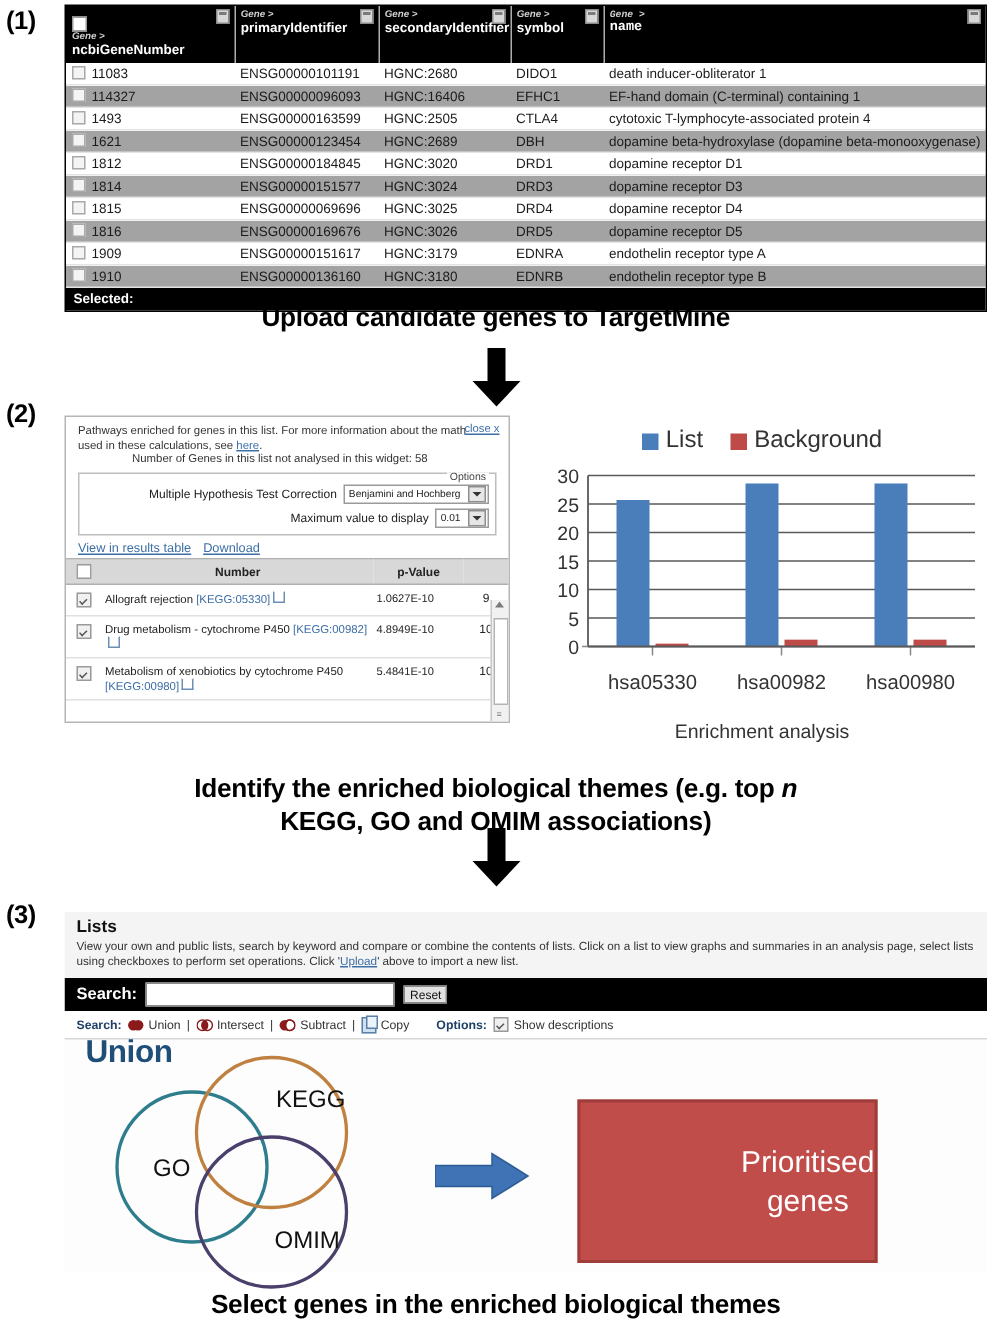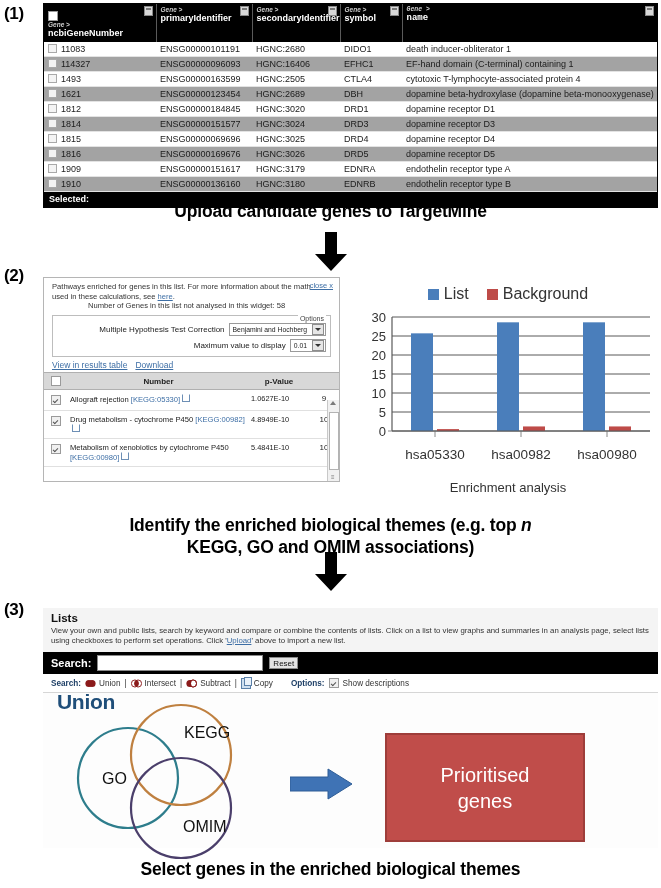--- a/index.html
+++ b/index.html
@@ -490,21 +490,21 @@
     position: absolute;
     left: 385px;
     top: 733px;
     width: 196px;
     height: 105px;
     background: #c04d4a;
     border: 2px solid #9e3d3a;
     color: #fff;
     display: flex;
     align-items: center;
-    justify-content: center;
+    justify-content: flex-end;
     text-align: center;
     font-size: 20px;
     line-height: 26px;
   }
 </style>
 </head>
 <body>
 
 <div class="step-num" id="step-1">(1)</div>
 <div class="step-num" id="step-2">(2)</div>

